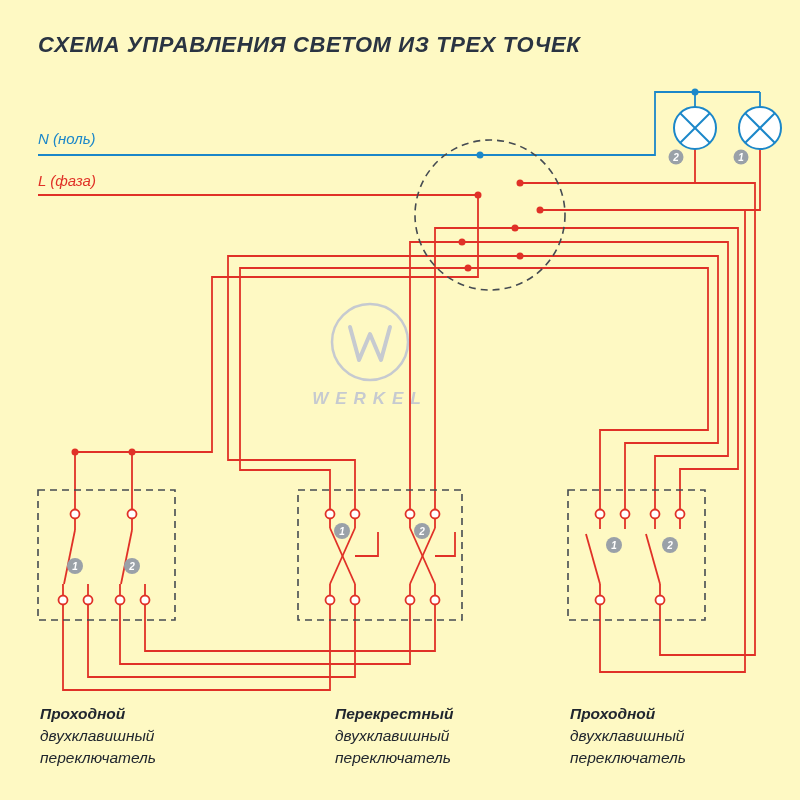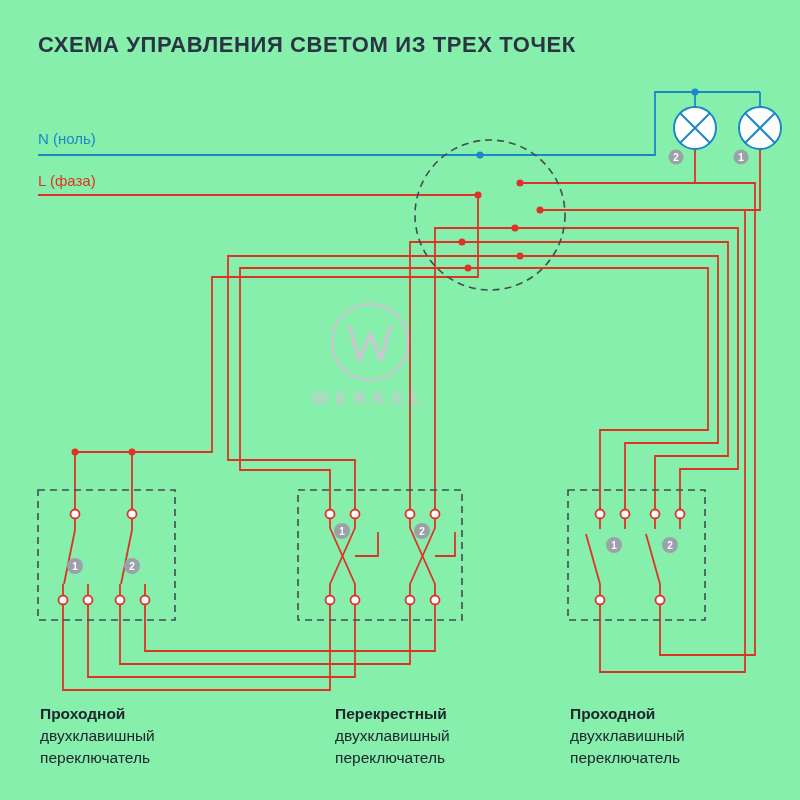--- a/index.html
+++ b/index.html
@@ -1,17 +1,17 @@
 <!DOCTYPE html>
 <html><head>
 <meta charset="utf-8">
 <style>
   html,body{margin:0;padding:0;background:#ffffff;}
-  .stage{position:relative;width:800px;height:800px;background:#86efac;overflow:hidden;
-         font-family:"Liberation Sans", sans-serif;}
+  .stage{position:relative;width:800px;height:800px;background:#fef9c3;overflow:hidden;
+         font-family:"Liberation Sans", sans-serif;font-style:italic;}
   svg{display:block;}
   text{font-family:"Liberation Sans", sans-serif;}
   .title-text{font-size:22px;font-weight:600;letter-spacing:0.6px;fill:#2a3442;}
   .legend-n{font-size:15px;fill:#1b87c9;}
   .legend-l{font-size:15px;fill:#e03127;}
   .caption-bold{font-size:15.5px;font-weight:bold;fill:#20262e;}
   .caption-reg{font-size:15.5px;fill:#20262e;}
   .badge-num{font-size:10px;font-weight:bold;fill:#ffffff;text-anchor:middle;}
   .wm-text{font-size:17px;font-weight:bold;letter-spacing:7px;fill:#c6cad0;text-anchor:middle;}
   .wire-red{stroke:#e03127;stroke-width:1.8;fill:none;}

